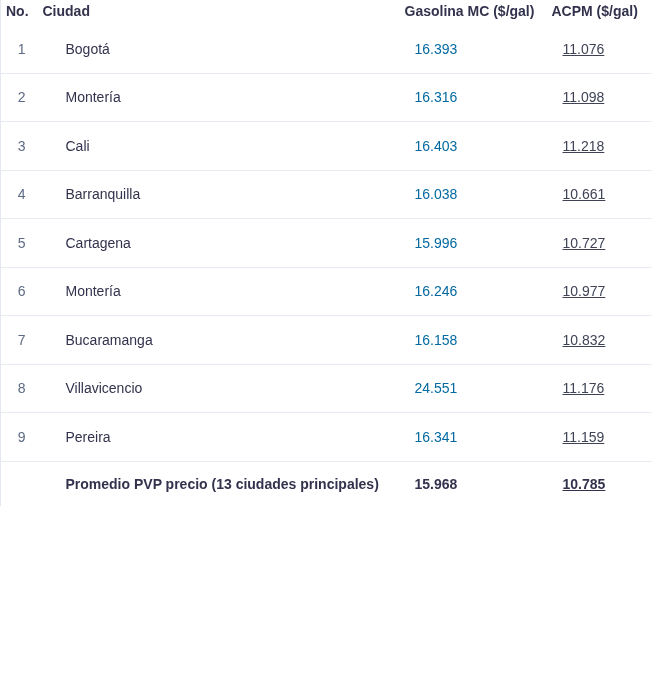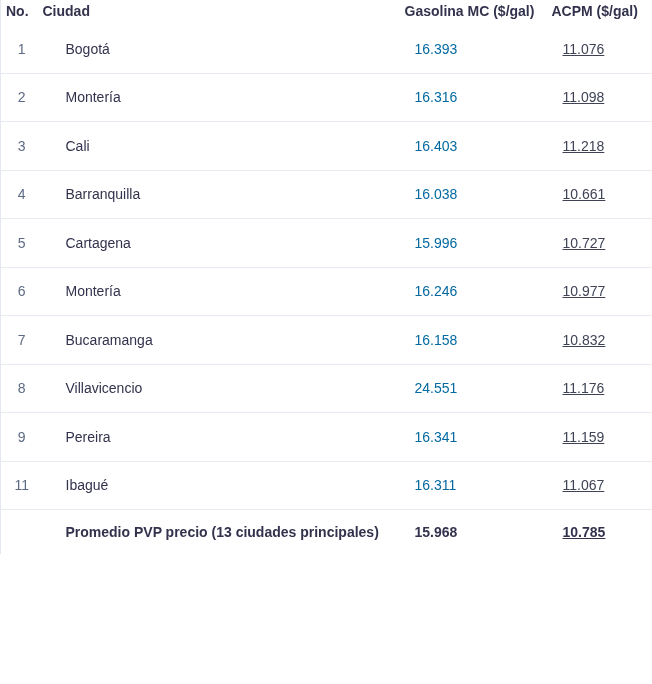--- a/index.html
+++ b/index.html
@@ -154,26 +154,20 @@
   </tr>
 
   <tr>
     <td class="col-no">9</td>
     <td class="col-city">Pereira</td>
     <td class="col-gas">16.341</td>
     <td class="col-acpm">11.159</td>
   </tr>
 
 
-  <tr>
-    <td class="col-no">11</td>
-    <td class="col-city">Ibagué</td>
-    <td class="col-gas">16.311</td>
-    <td class="col-acpm">11.067</td>
-  </tr>
 
 
 </tbody>
     <tfoot>
       <tr>
         <td class="col-no"></td>
         <td class="col-city">Promedio PVP precio (13 ciudades principales)</td>
         <td class="col-gas">15.968</td>
         <td class="col-acpm">10.785</td>
       </tr>

